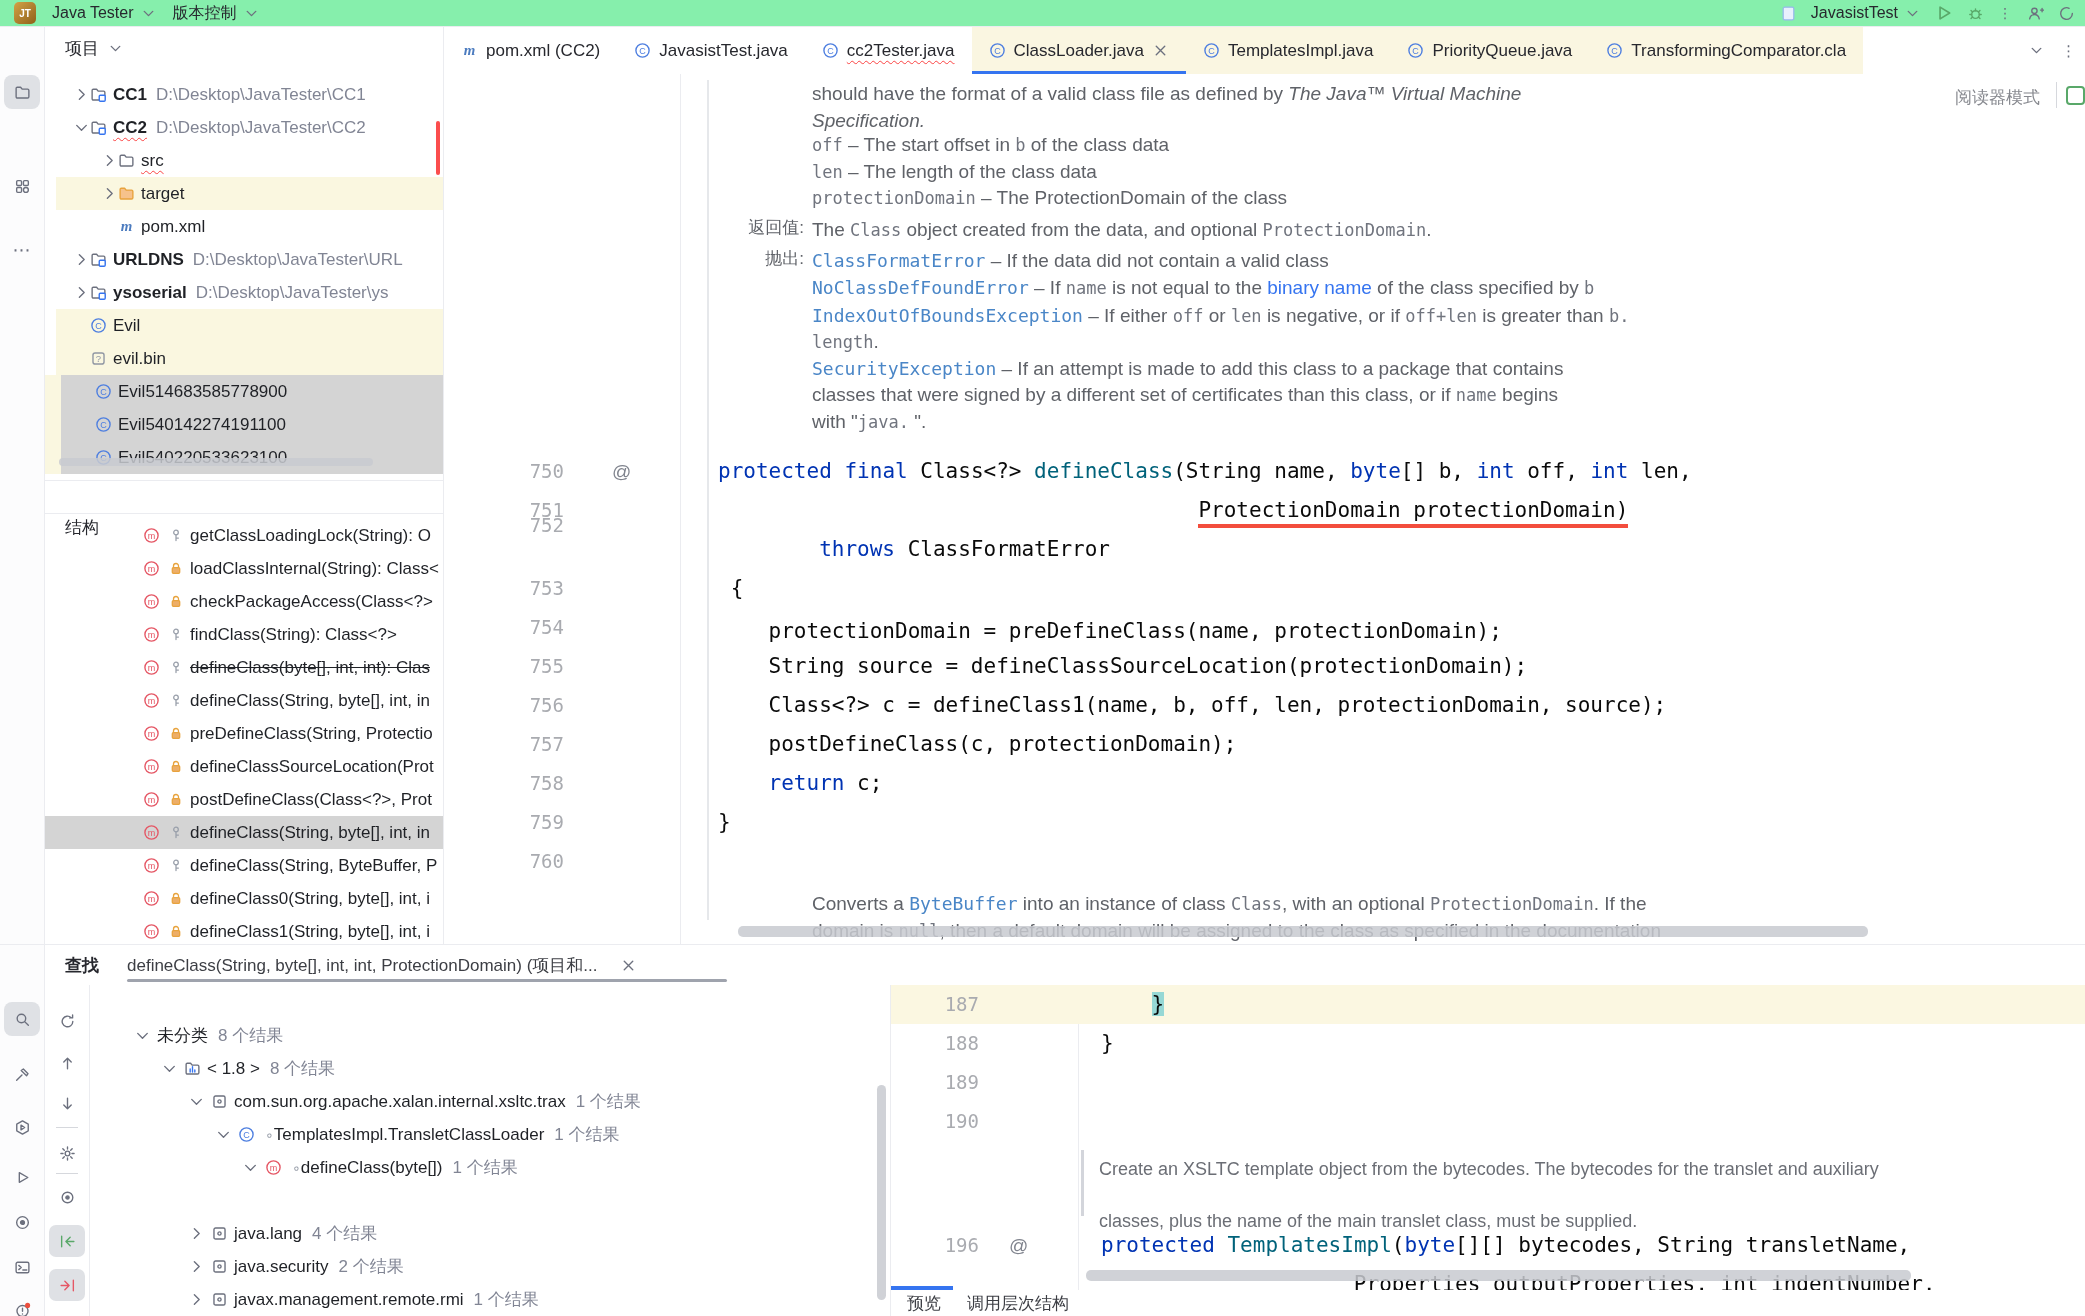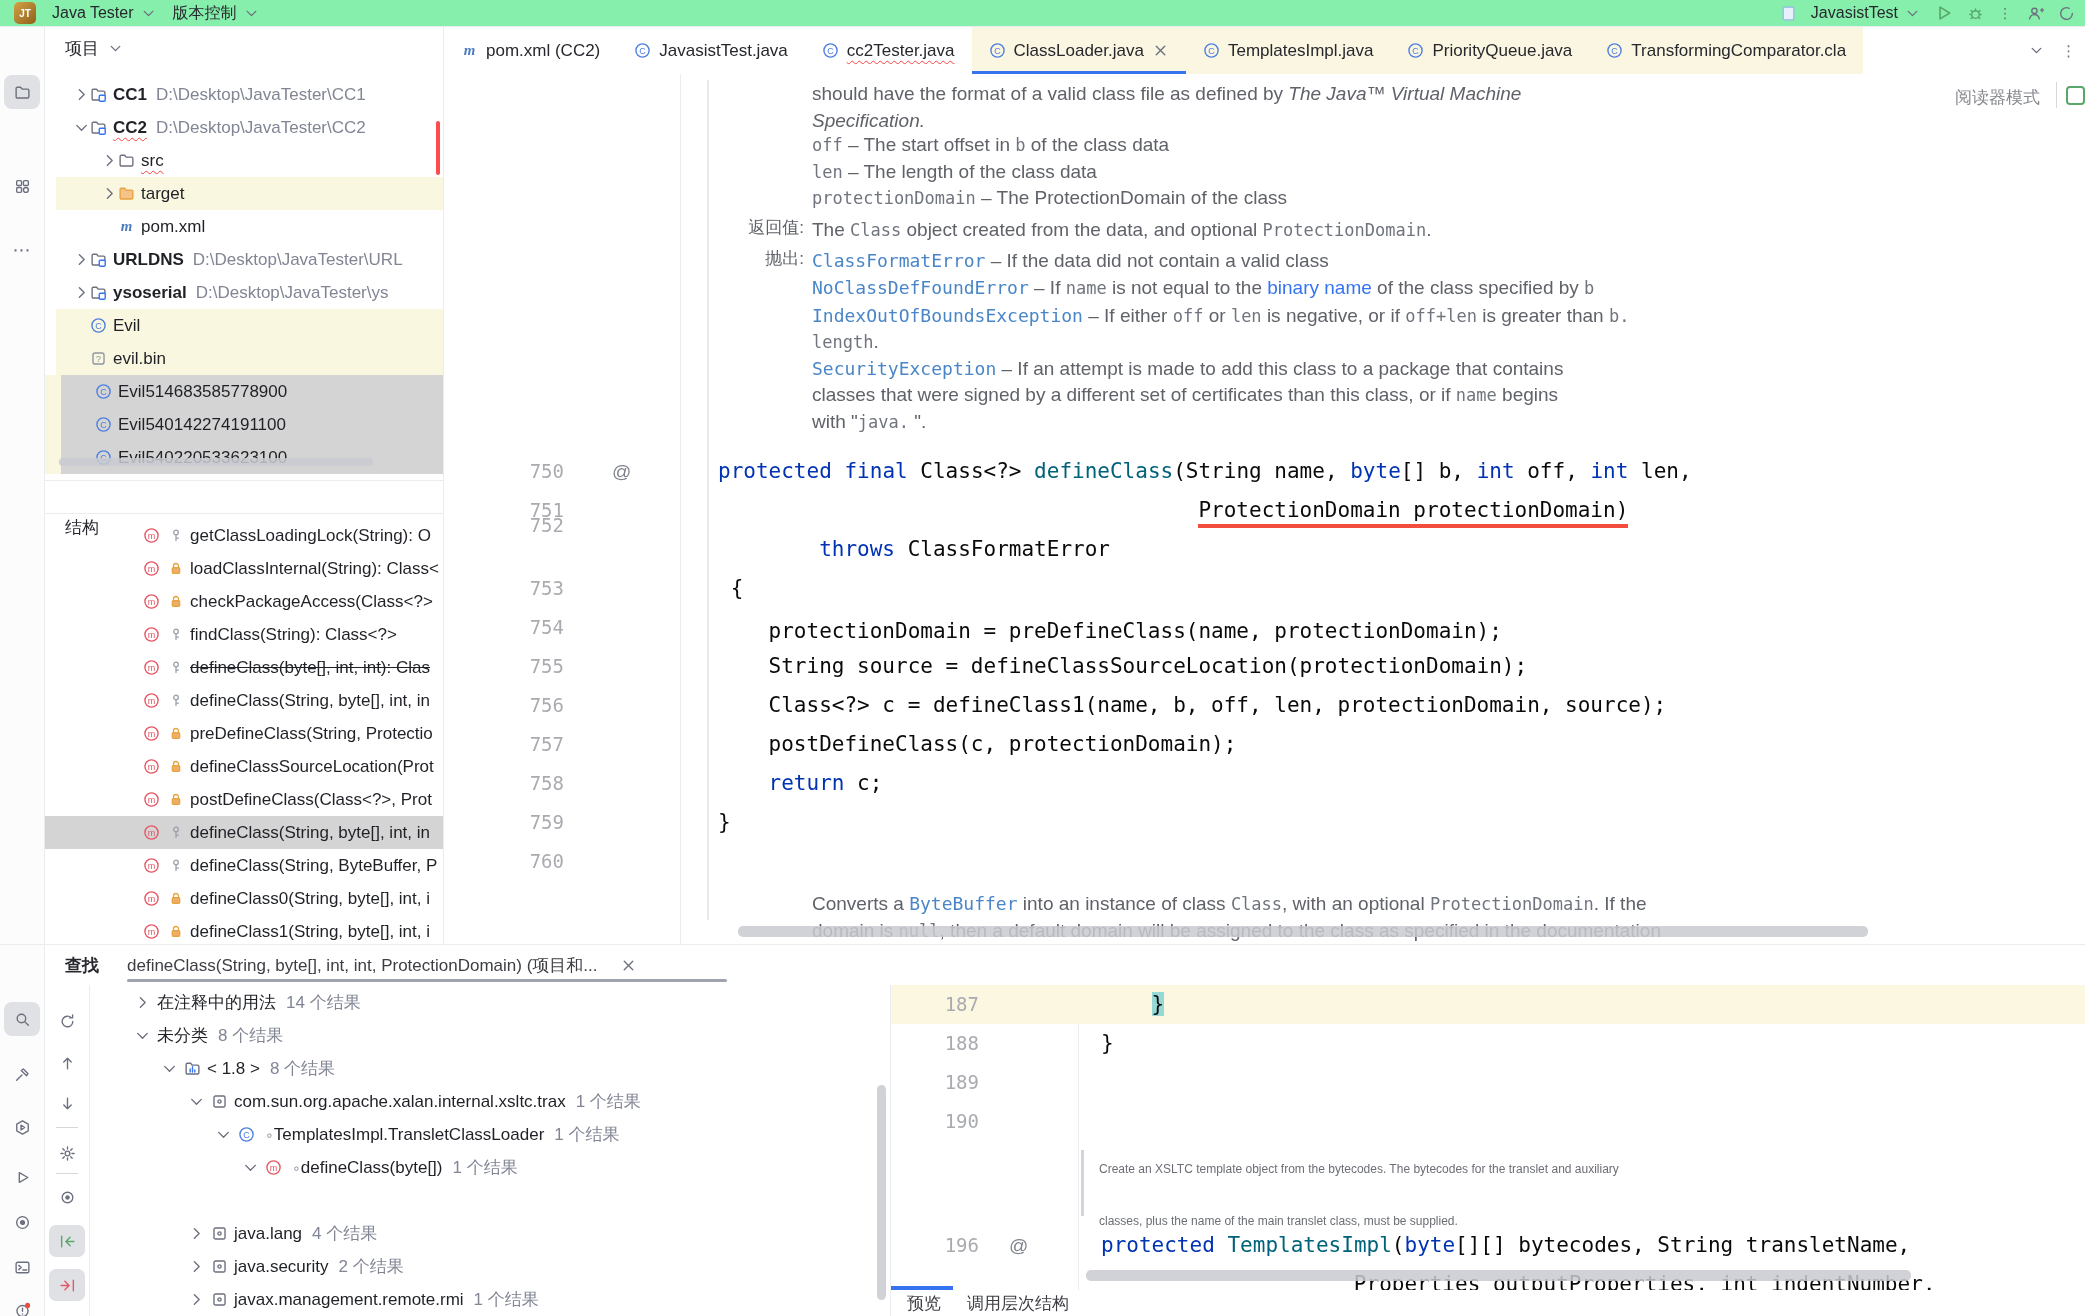--- a/index.html
+++ b/index.html
@@ -89,21 +89,21 @@
   .frow{position:absolute;left:0;width:794px;height:33px;display:flex;align-items:center;font-size:17px;white-space:nowrap;}
   .frow .cnt{color:#818594;margin-left:10px;}
   .frow .mod{color:#9aa0ab;margin-left:4px;font-size:14px;}
   .fcode{font-family:"DejaVu Sans Mono",monospace;font-size:17px;color:#0a0a0a;}
   .fnum{color:#818594;font-family:"DejaVu Sans Mono",monospace;font-size:17px;margin-right:10px;}
 
   
   #find-preview{position:absolute;left:890px;top:985px;right:0;bottom:0;background:#fff;border-left:1px solid #ebecf0;overflow:hidden;}
   .p-gutnum{position:absolute;font-family:"DejaVu Sans Mono",monospace;font-size:19px;line-height:39px;color:#a9abb0;text-align:right;width:66px;}
   .p-codeline{position:absolute;font-family:"DejaVu Sans Mono",monospace;font-size:21px;line-height:39px;white-space:pre;color:#0a0a0a;}
-  .p-docline{position:absolute;font-size:12px;line-height:28px;color:#6b6e75;white-space:nowrap;}
+  .p-docline{position:absolute;font-size:18px;line-height:28px;color:#6b6e75;white-space:nowrap;}
   #p-doc-border{position:absolute;width:3px;background:#d3d5db;}
   #p-footer{position:absolute;left:0;right:0;bottom:0;height:26px;background:#fff;display:flex;gap:26px;align-items:center;padding-left:16px;font-size:17px;color:#3c3e44;}
   #p-bluebar{position:absolute;left:0;width:62px;height:6px;background:#3574f0;}
   .lavender{position:absolute;background:#b9bce6;border-radius:4px;}
 </style>
 </head>
 <body>
 
 <div id="app">
 
@@ -771,29 +771,20 @@
           <path d="M10.5 4 6.5 8l4 4M6.5 8H14M2.5 3v10"></path>
         </svg>
       </div>
       <div class="ftb boxed" style="top: 284px;">
         <svg width="17" height="17" viewBox="0 0 16 16" fill="none" stroke="#e55765" stroke-width="1.3" stroke-linecap="round" stroke-linejoin="round">
           <path d="M5.5 4l4 4-4 4M2 8h7.5M13.5 3v10"></path>
         </svg>
       </div>
     </div>
   <div id="find-results">
-      <div class="frow" style="top: 1px; padding-left: 44px;">
-        <span class="chevicon icon" style="margin-right: 6px;">
-          <svg width="17" height="17" viewBox="0 0 16 16" fill="none" stroke="#6c707e" stroke-width="1.3" stroke-linecap="round" stroke-linejoin="round">
-            <path d="M6 3.5 10.5 8 6 12.5"></path>
-          </svg>
-        </span>
-        <span>在注释中的用法</span>
-        <span class="cnt">14 个结果</span>
-      </div>
       <div class="frow" style="top: 34px; padding-left: 44px;">
         <span class="chevicon icon" style="margin-right: 6px;">
           <svg width="17" height="17" viewBox="0 0 16 16" fill="none" stroke="#6c707e" stroke-width="1.3" stroke-linecap="round" stroke-linejoin="round">
             <path d="M3.5 6 8 10.5 12.5 6"></path>
           </svg>
         </span>
         <span>未分类</span>
         <span class="cnt">8 个结果</span>
       </div>
       <div class="frow" style="top: 67px; padding-left: 71px;">

